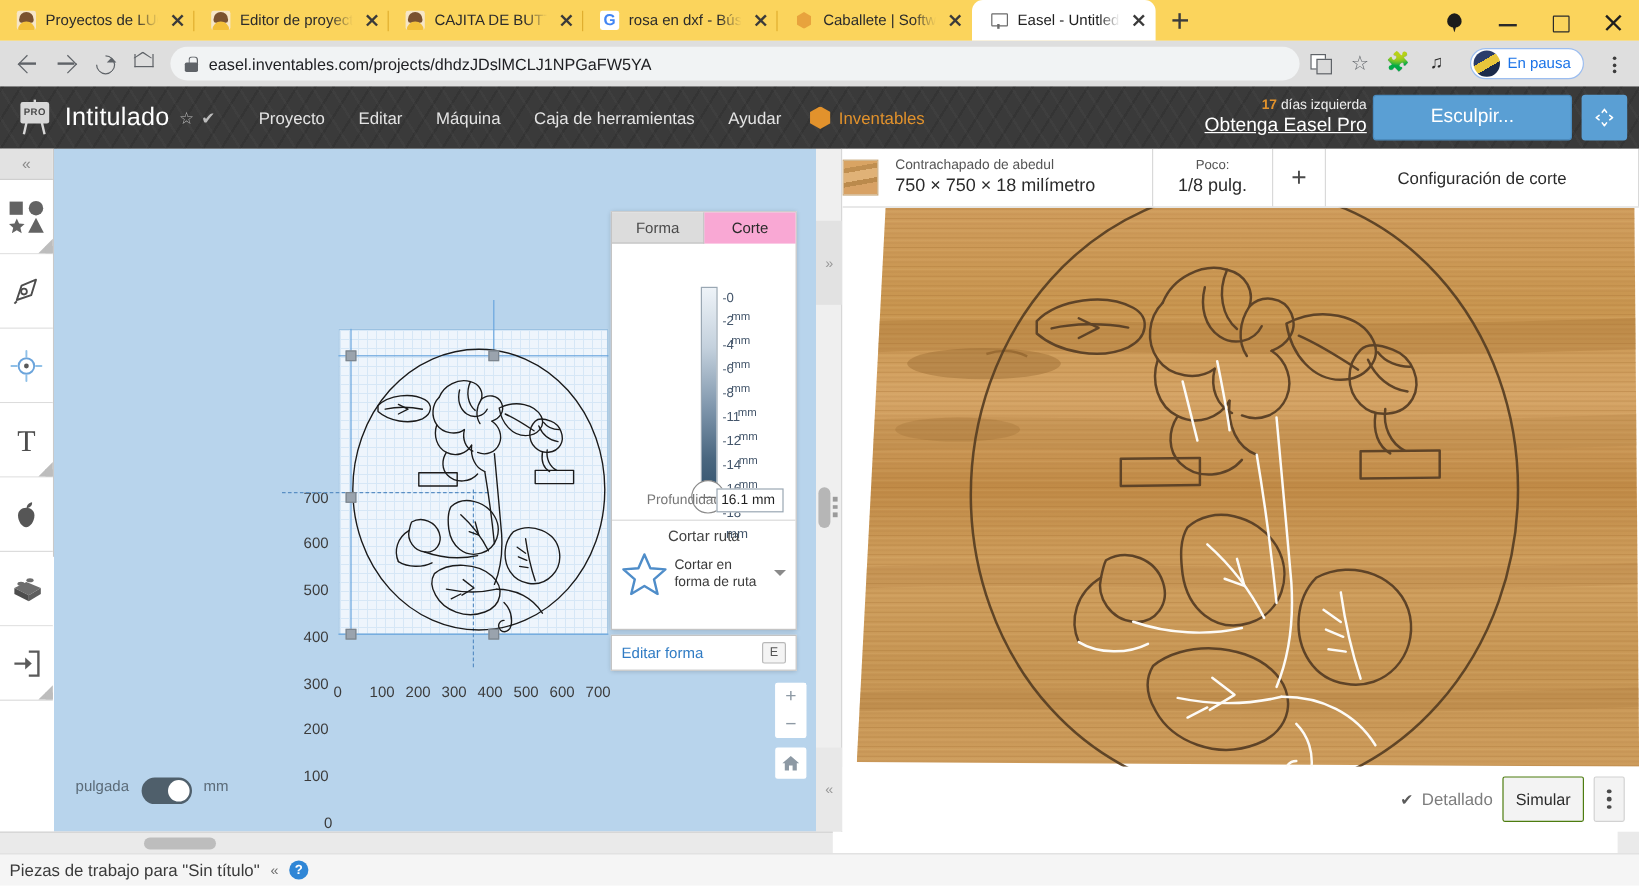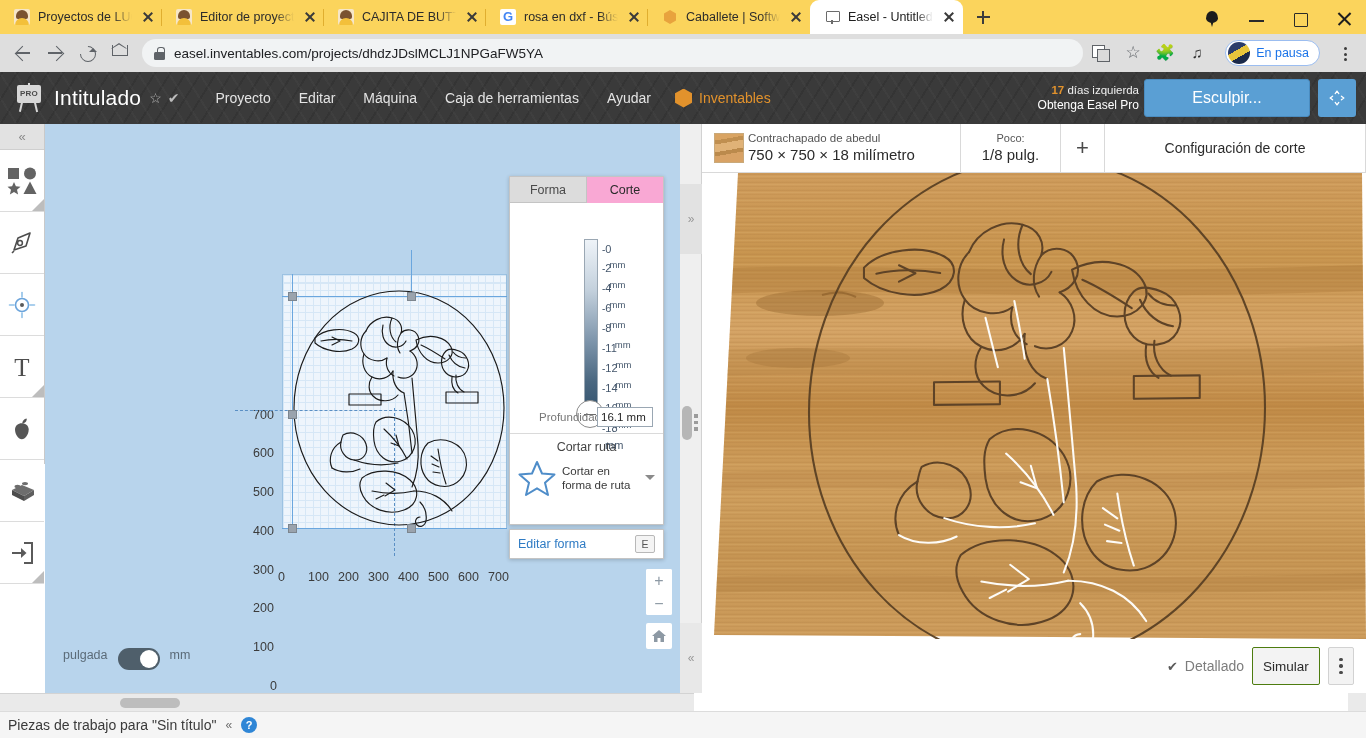--- a/index.html
+++ b/index.html
@@ -127,21 +127,21 @@
   #project-title{font-size:21px;color:#fff;font-weight:400;letter-spacing:.2px;}
   #title-star{font-size:14px;color:#b9b9b9;margin-left:8px;cursor:pointer;}
   #title-check{font-size:14px;color:#bdbdbd;margin-left:6px;}
   .menu-item{font-size:14px;color:#e4e4e4;padding:0 14px;cursor:pointer;white-space:nowrap;}
   #menu-group{display:flex;align-items:center;margin-left:22px;}
   #inventables-link{display:flex;align-items:center;gap:7px;color:#e2922c;font-size:14px;margin-left:10px;cursor:pointer;}
   #inventables-hex{width:17px;height:19px;flex:0 0 17px;background:#e2922c;clip-path:polygon(50% 0,100% 25%,100% 75%,50% 100%,0 75%,0 25%);}
   #header-right{margin-left:auto;display:flex;align-items:center;gap:0;padding-right:10px;}
   #trial-block{display:flex;flex-direction:column;align-items:flex-end;margin-right:5px;line-height:1.25;}
   #trial-days{font-size:11.5px;} #trial-days b{color:#e2922c;}
-  #trial-link{font-size:12px;color:#fff;cursor:pointer;text-align:right;}
+  #trial-link{font-size:16px;color:#fff;text-decoration:underline;cursor:pointer;text-align:right;}
   #carve-button{
     width:166px;height:38px;background:#5a9fd4;border:1px solid #4a8cc0;border-radius:3px;color:#fff;
     font-size:16px;display:flex;align-items:center;justify-content:center;cursor:pointer;
   }
   #fullscreen-button{
     width:38px;height:38px;margin-left:8px;background:#5a9fd4;border-radius:3px;
     display:flex;align-items:center;justify-content:center;color:#fff;font-size:15px;cursor:pointer;
   }
 
   
@@ -234,21 +234,21 @@
     display:flex;align-items:center;justify-content:center;color:#999;font-size:12px;cursor:pointer;}
   #divider-handle{position:absolute;left:2px;top:282px;width:10px;height:34px;border-radius:5px;background:#b6b6b6;cursor:grab;}
   #divider-dots{position:absolute;left:14px;top:290px;display:flex;flex-direction:column;gap:3px;}
   #divider-dots i{width:3.5px;height:3.5px;background:#9b9b9b;display:block;}
 
   
   #preview-pane{position:absolute;left:702px;top:124px;width:664px;height:569px;background:#fff;overflow:hidden;}
   #material-bar{position:absolute;left:0;top:0;width:664px;height:49px;display:flex;align-items:stretch;
     border-bottom:1px solid #d9d9d9;background:#fff;z-index:3;}
   #material-bar .cell{display:flex;align-items:center;border-right:1px solid #d9d9d9;}
-  #material-cell{flex:0 0 259px;padding-left:12px;gap:4px;}
+  #material-cell{flex:0 0 259px;padding-left:0;gap:14px;}
   #material-swatch{width:30px;height:30px;flex:0 0 30px;border:1px solid #c9a97a;
     background:linear-gradient(170deg,#d9a463 0 20%,#c08f50 20% 32%,#e0b277 32% 56%,#bb8a4c 56% 68%,#d8a265 68% 100%);}
   #material-text{display:flex;flex-direction:column;line-height:1.2;}
   #material-name{font-size:11.5px;color:#555;}
   #material-dims{font-size:15px;color:#2b2b2b;}
   #bit-cell{flex:0 0 100px;flex-direction:column;justify-content:center;align-items:center;line-height:1.2;}
   #bit-label{font-size:11px;color:#555;} #bit-value{font-size:15px;color:#2b2b2b;}
   #add-cell{flex:0 0 44px;justify-content:center;color:#4a4a4a;font-size:22px;cursor:pointer;}
   #cut-settings-cell{flex:1;justify-content:center;font-size:14px;color:#2b2b2b;cursor:pointer;border-right:none;}
   #preview-footer{position:absolute;left:0;bottom:0;width:664px;height:54px;background:#fff;

